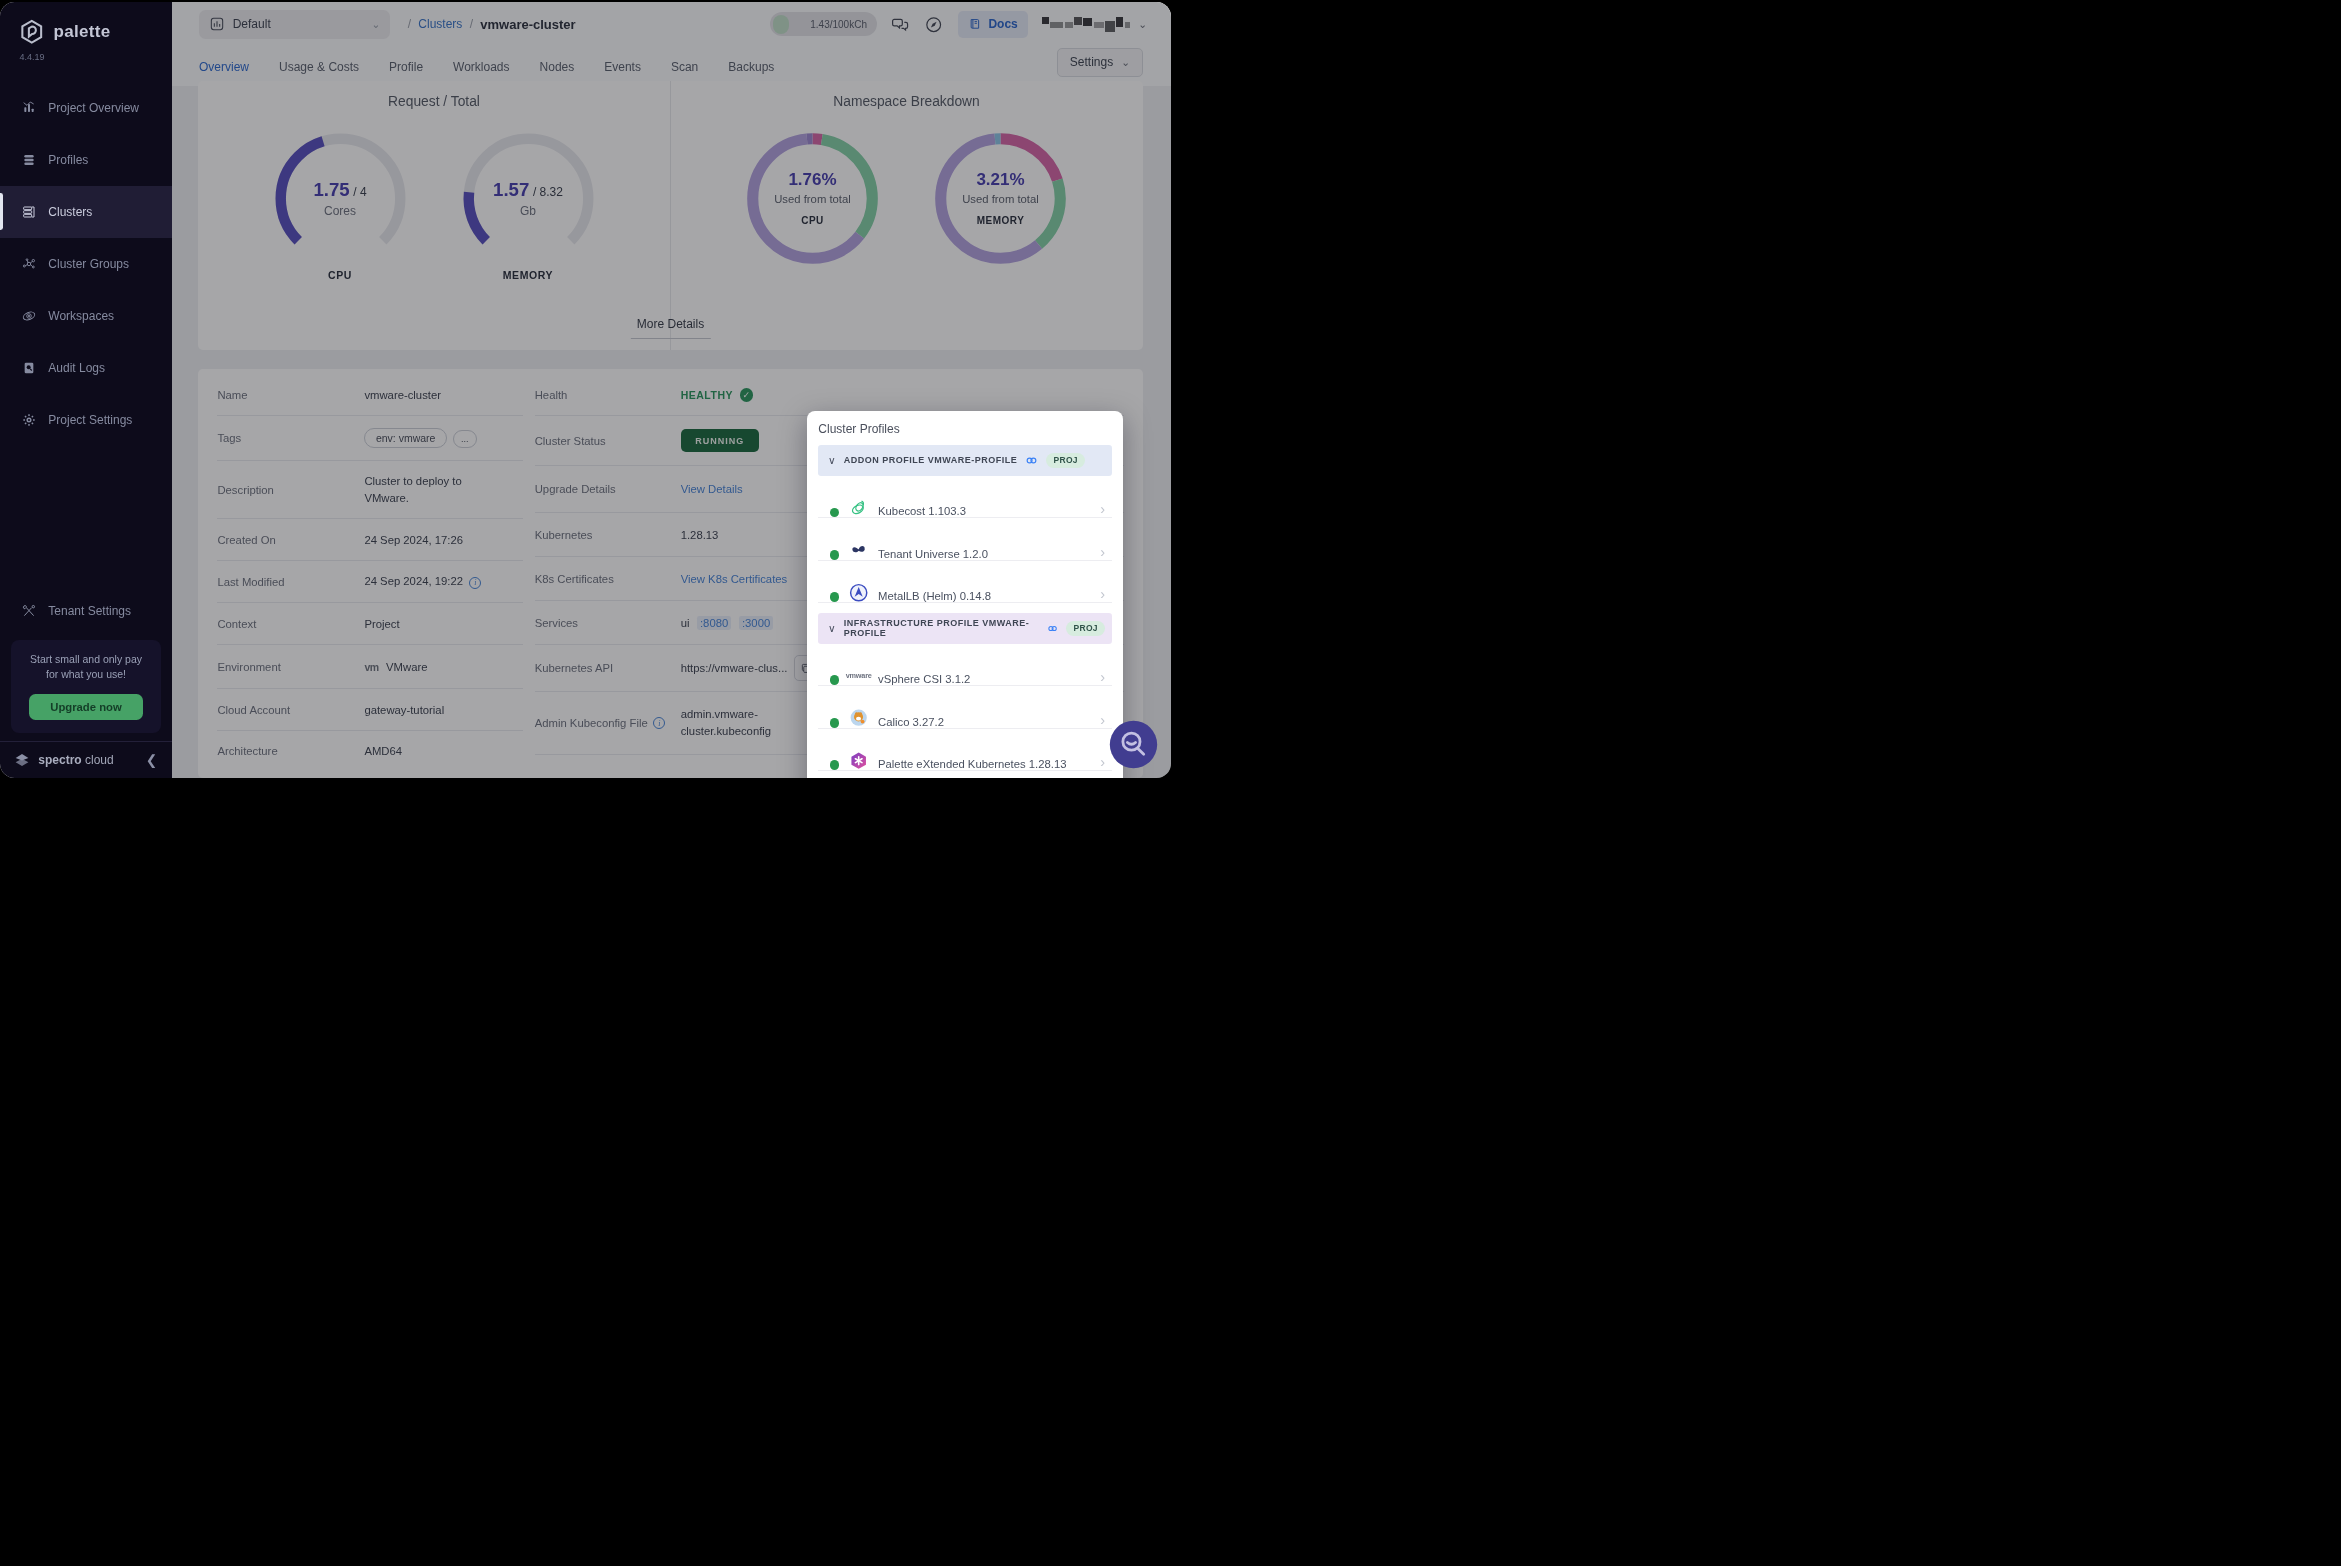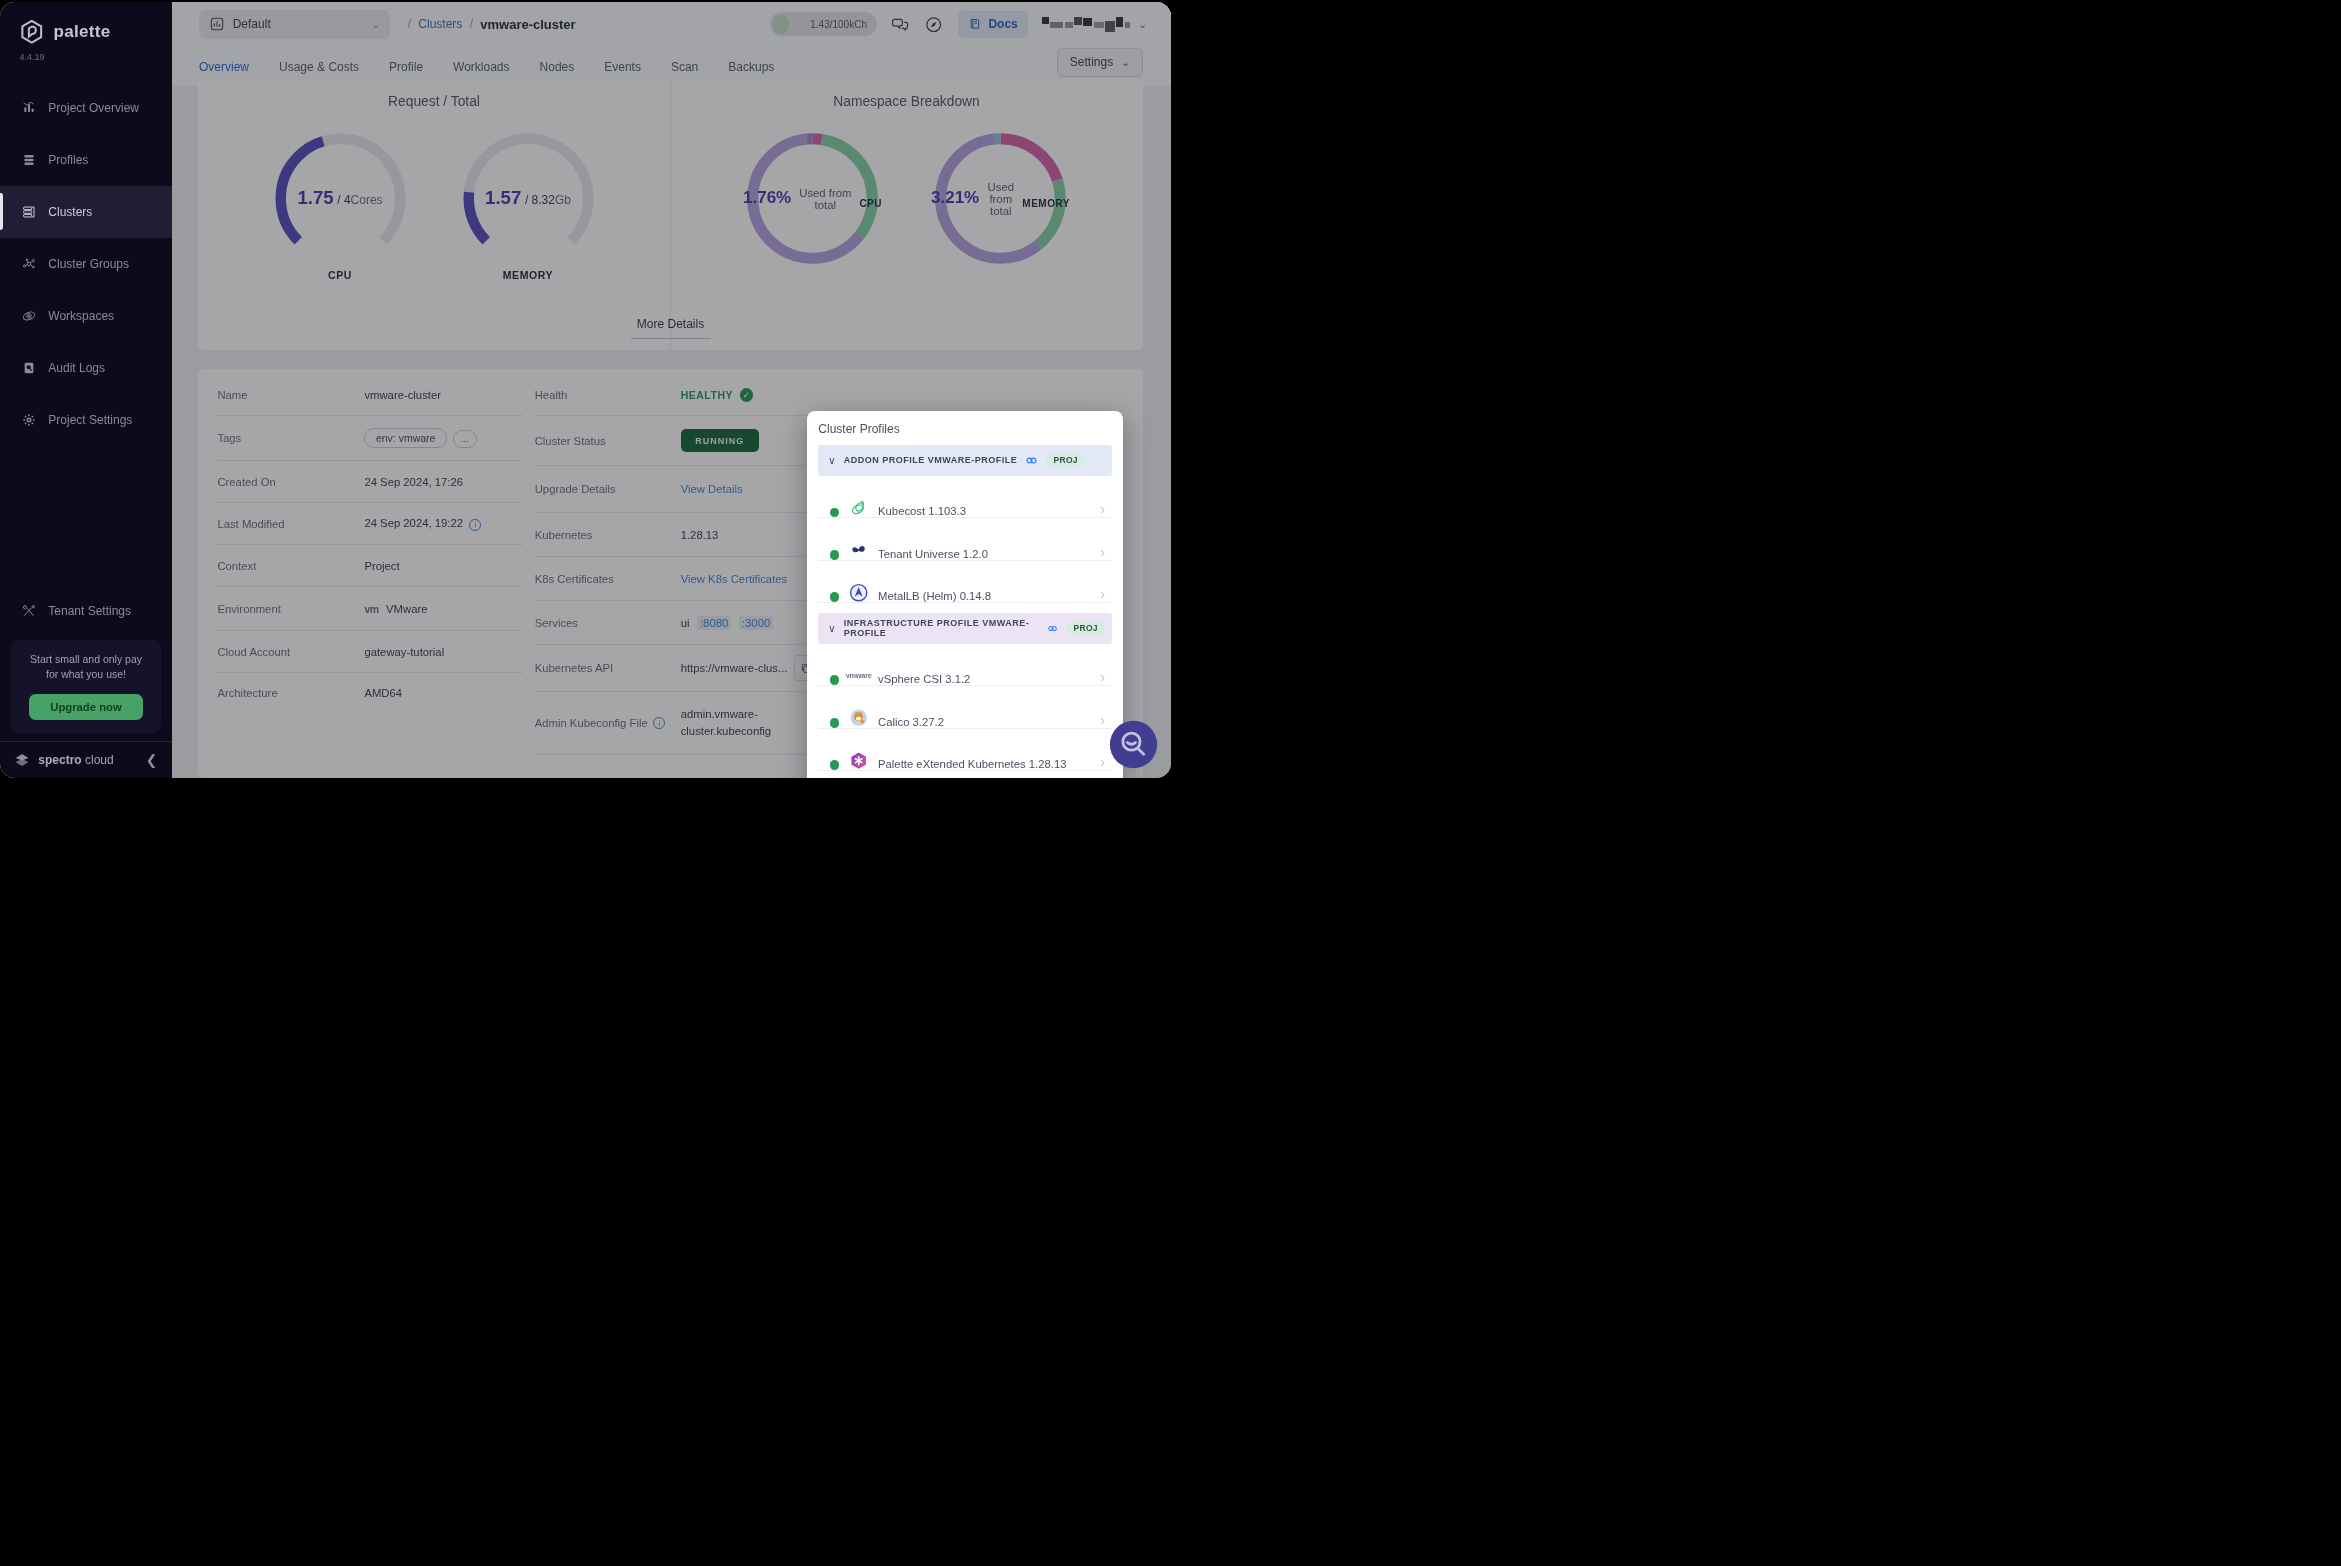--- a/index.html
+++ b/index.html
@@ -56,21 +56,21 @@
   .settings-btn{position:absolute;right:28px;top:1.6px;display:flex;align-items:center;gap:8px;height:29px;background:#f2f3f5;border:0.8px solid #d8dbe1;border-radius:4.9px;padding:0 12px;font-size:12px;color:#3f4553;cursor:pointer;}
 
   .card{position:absolute;background:#fff;border-radius:4.9px;z-index:1;}
   .charts-card{left:26px;top:79px;width:945px;height:269px;display:flex;}
   .half{position:relative;width:472px;display:flex;flex-direction:column;align-items:center;}
   .half.right{border-left:0.8px solid #e7e9ed;}
   .chart-title{margin-top:13px;font-size:13.8px;color:#565c68;}
   .viz-row{display:flex;justify-content:center;gap:49px;margin-top:19.4px;}
   .gauge-wrap,.donut-wrap{position:relative;width:139px;text-align:center;}
   .gauge-wrap svg,.donut-wrap svg{width:139px;height:139px;display:block;}
-  .g-center{position:absolute;left:0;top:0;width:139px;height:139px;display:flex;align-items:center;justify-content:center;}
+  .g-center{position:absolute;left:0;top:0;width:139px;height:139px;display:flex;flex-direction:column;align-items:center;justify-content:center;}
   .gv{font-size:18.6px;font-weight:bold;color:#4a41b0;}
   .gt{font-size:12px;color:#3c4250;font-weight:normal;}
   .gu{font-size:12px;color:#6e7380;margin-top:3.2px;}
   .g-label{margin-top:1.6px;font-size:10.5px;font-weight:bold;color:#2c3240;letter-spacing:0.6px;}
   .dv{font-size:17px;font-weight:bold;color:#4a41b0;}
   .dc{font-size:11.3px;color:#5d6370;margin-top:2.4px;}
   .dl{font-size:10px;font-weight:bold;color:#2c3240;margin-top:10.5px;letter-spacing:0.5px;}
   .more-details{position:absolute;left:50%;transform:translateX(-50%);bottom:11.3px;font-size:12px;color:#383e4b;border-bottom:0.8px solid #c7cad1;padding:0 6.5px 7.3px;cursor:pointer;background:none;border-top:none;border-left:none;border-right:none;}
 
   .details-card{left:26px;top:367px;width:945px;height:409px;display:flex;padding:4.9px 0 0 19.4px;}
@@ -387,20 +387,24 @@
       <section class="card details-card">
         <div class="dcol left">
           <div class="drow" style="min-height:42px">
               <span class="lab">Name</span>
               <span class="val">vmware-cluster</span>
             </div>
           <div class="drow" style="min-height:45px">
               <span class="lab">Tags</span>
               <span><span class="tagpill">env: vmware</span><span class="tagpill more">...</span></span>
             </div>
+          <div class="drow" style="min-height:58px">
+              <span class="lab">Description</span>
+              <span class="val wrap">Cluster to deploy to VMware.</span>
+            </div>
           <div class="drow" style="min-height:42px">
               <span class="lab">Created On</span>
               <span class="val">24 Sep 2024, 17:26</span>
             </div>
           <div class="drow" style="min-height:42px">
               <span class="lab">Last Modified</span>
               <span class="val"><span>24 Sep 2024, 19:22</span>&nbsp; <span class="info-i">i</span></span>
             </div>
           <div class="drow" style="min-height:42px">
               <span class="lab">Context</span>

